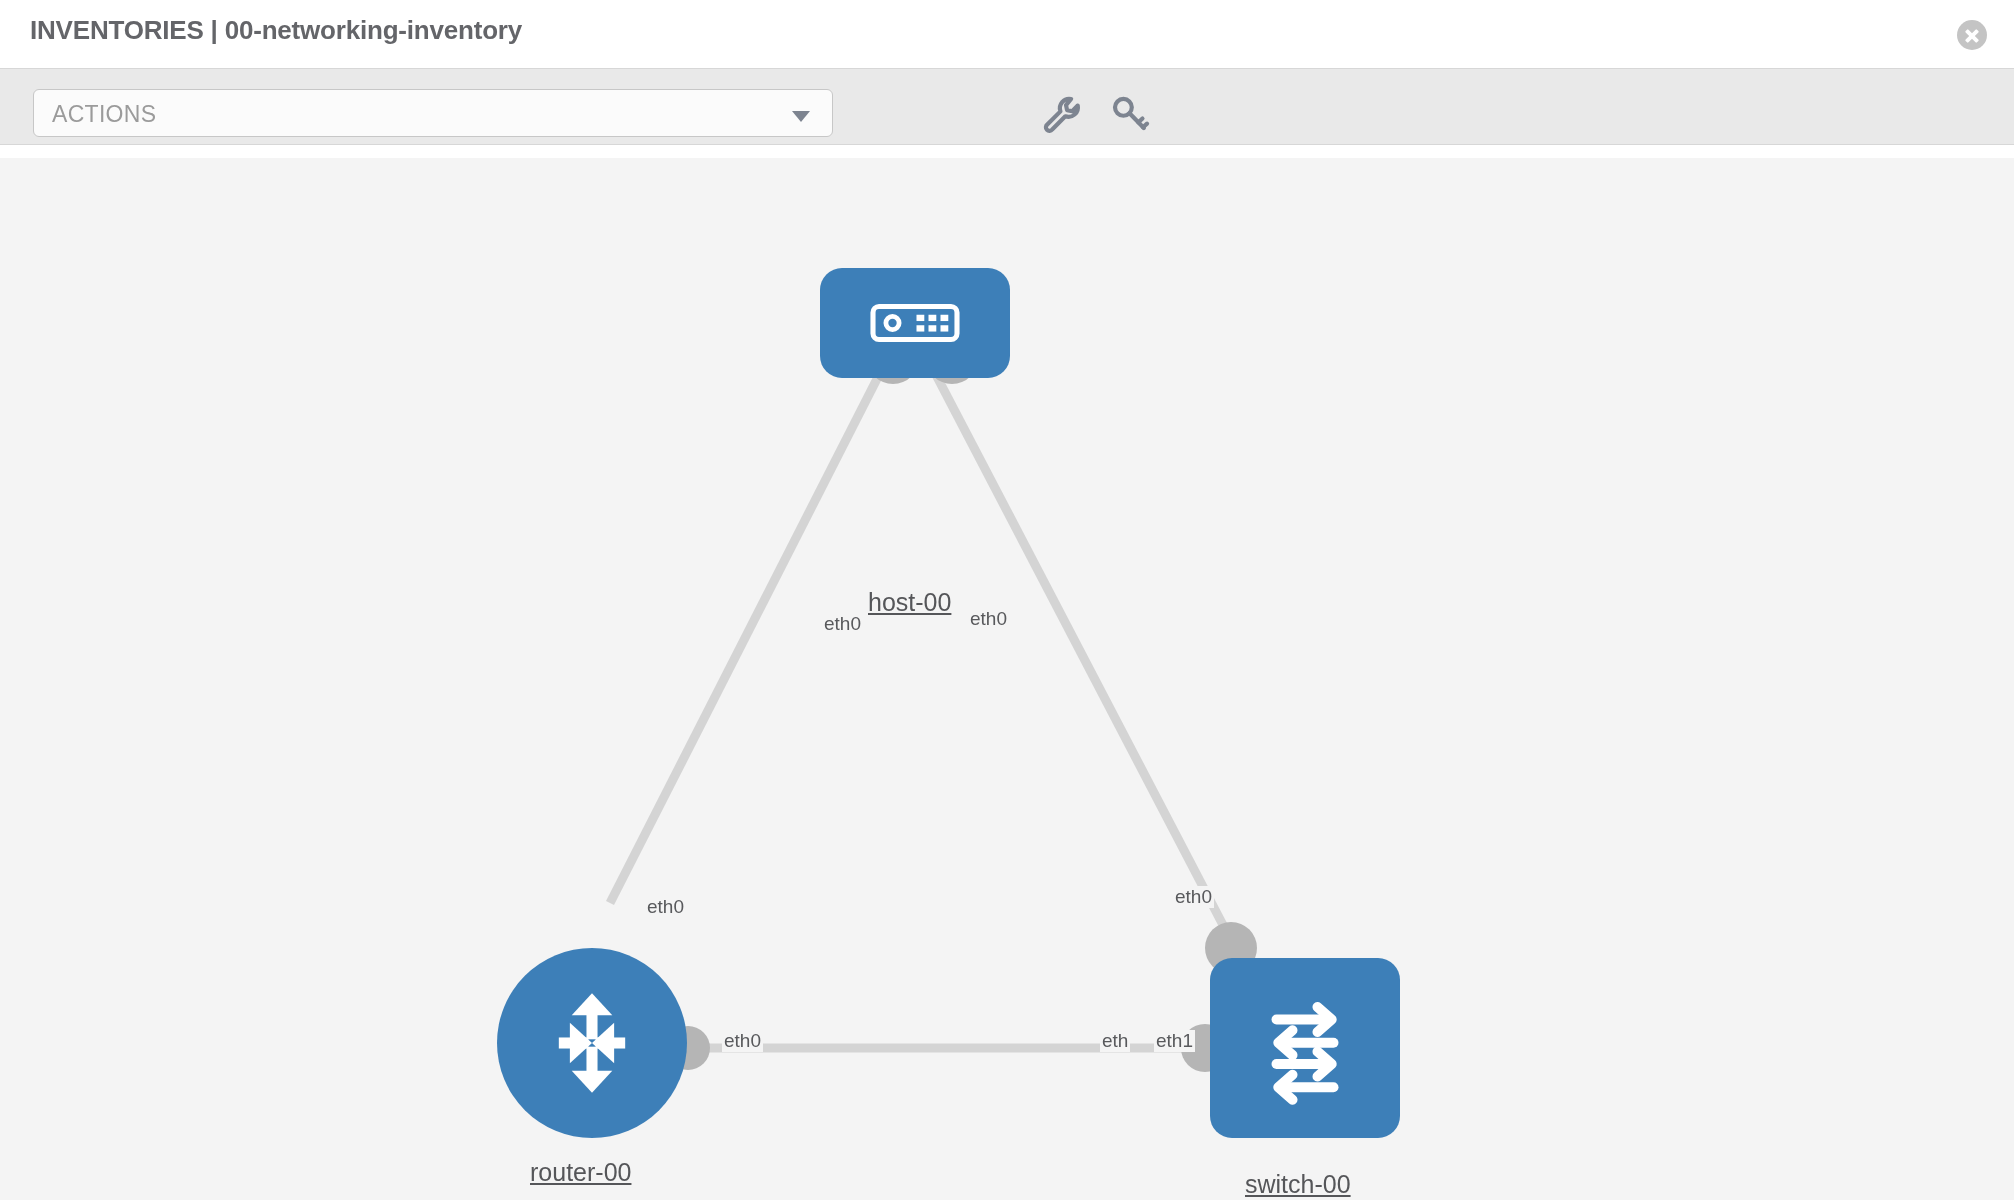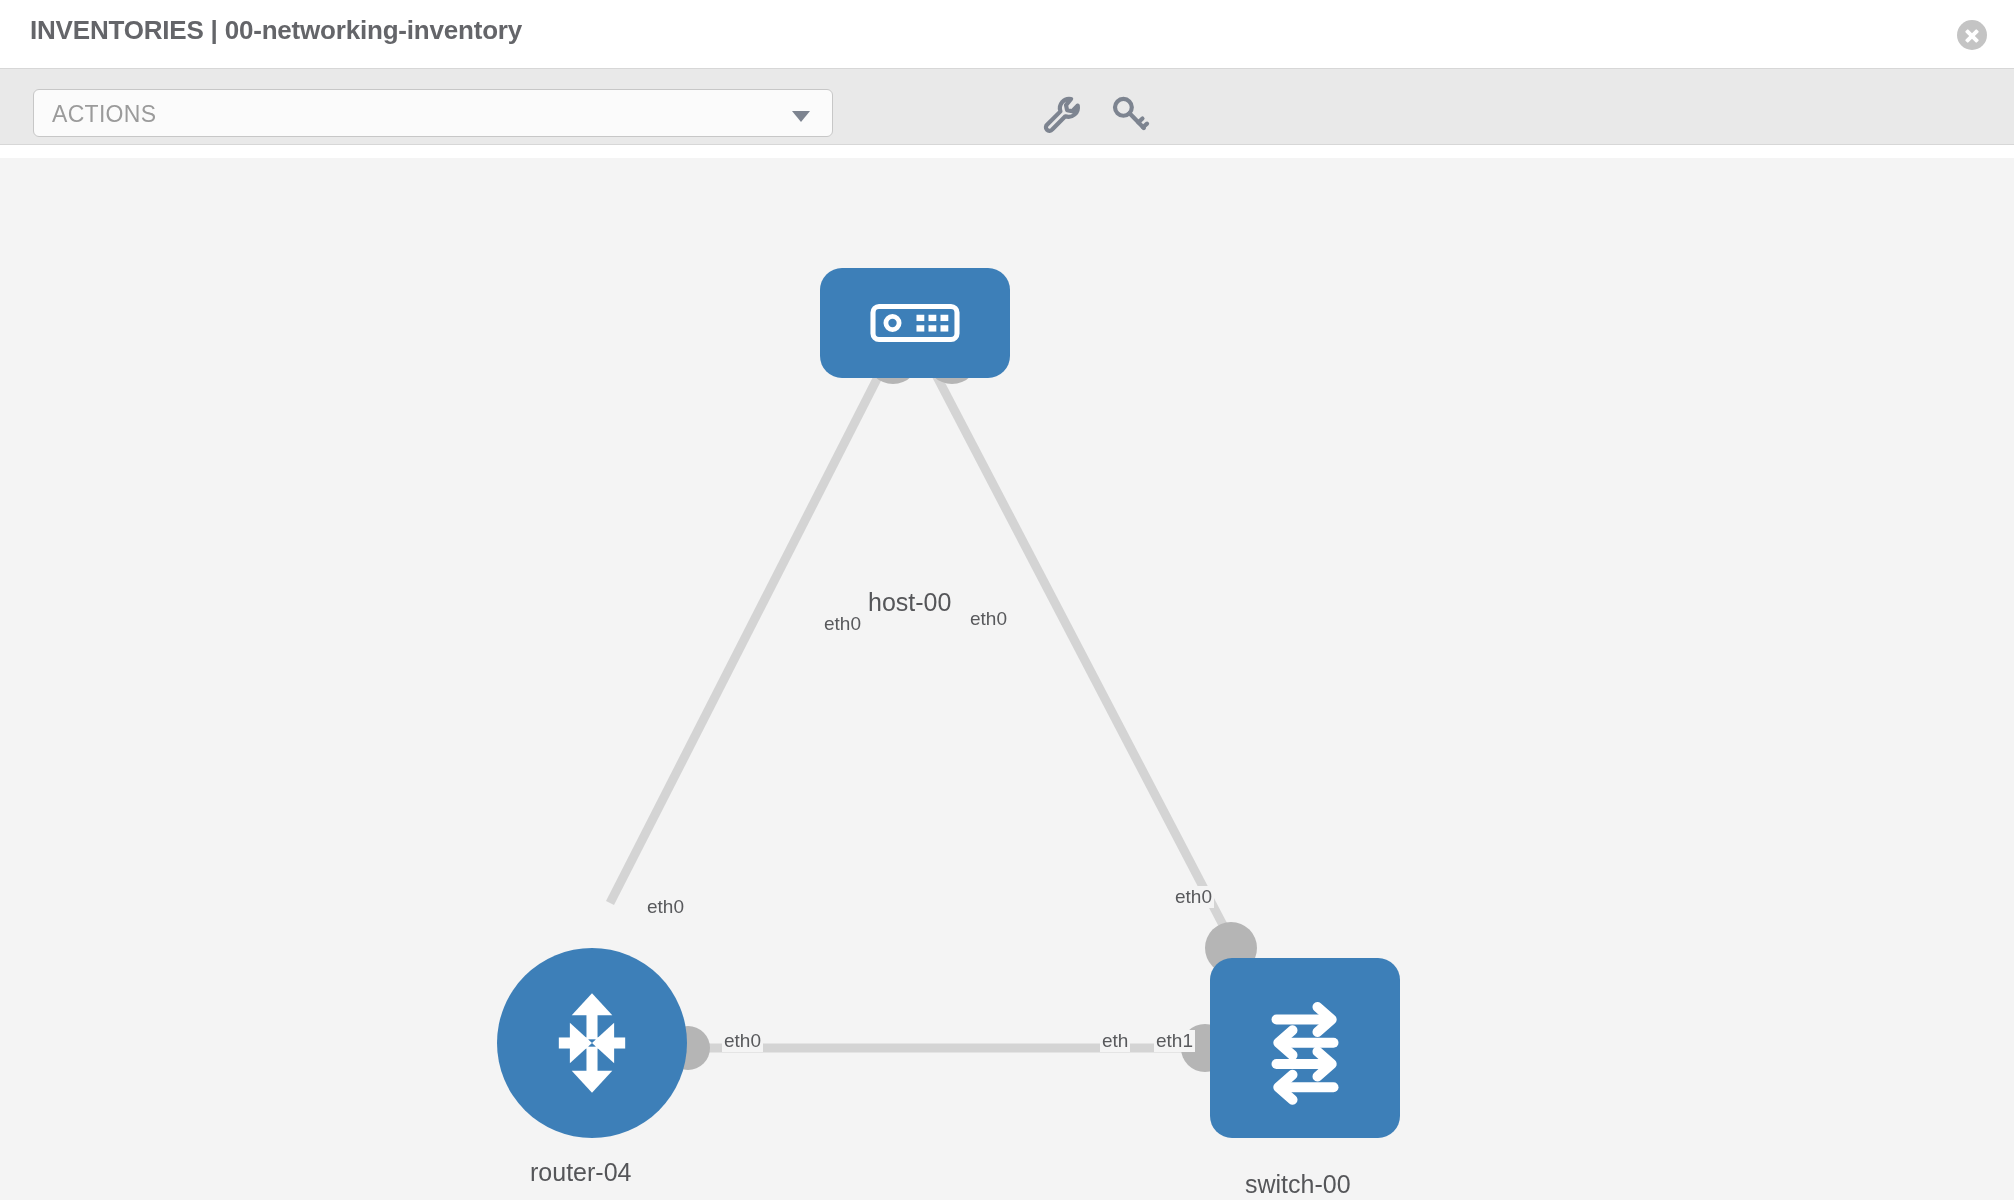--- a/index.html
+++ b/index.html
@@ -107,20 +107,21 @@
   .shape-square { border-radius: 22px; }
   .shape-circle { border-radius: 50%; }
 
   .node-label {
     position: absolute;
     font-size: 25px; color: #555659;
     background: #f4f4f4;
     white-space: nowrap;
     padding: 0 2px;
     text-align: center;
+    text-decoration: underline;
   }
 
   
   .iface-label {
     position: absolute;
     font-size: 19px; color: #58595c;
     background: #f4f4f4;
     padding: 0 2px;
     white-space: nowrap;
     text-align: center;
@@ -236,21 +237,21 @@
 
           <path d="M14 29h16v6H14z"></path>
           <path d="M34 32L22 21v22z" transform="translate(-2,0)"></path>
 
           <path d="M34 29h16v6H34z"></path>
           <path d="M30 32l12-11v22z" transform="translate(2,0)"></path>
         </g>
       </svg>
     </div>
   </div>
-  <div class="node-label" style="left:528px; top:1000px;">router-04</div>
+  <div class="node-label" style="left:528px; top:1000px;">router-00</div>
 
   <div class="node" style="left:1210px; top:800px; width:190px; height:180px;">
     <div class="node-shape shape-square" style="width:190px; height:180px;">
       <svg viewBox="0 0 64 64" width="120" height="114">
         <g fill="none" stroke="#ffffff" stroke-width="5.6" stroke-linecap="round" stroke-linejoin="round">
           <path d="M16 16h30"></path>
             <path d="M39 9l8 7-8 7"></path>
           <path d="M48 29H18"></path>
             <path d="M25 22l-8 7 8 7"></path>
           <path d="M16 41h30"></path>

